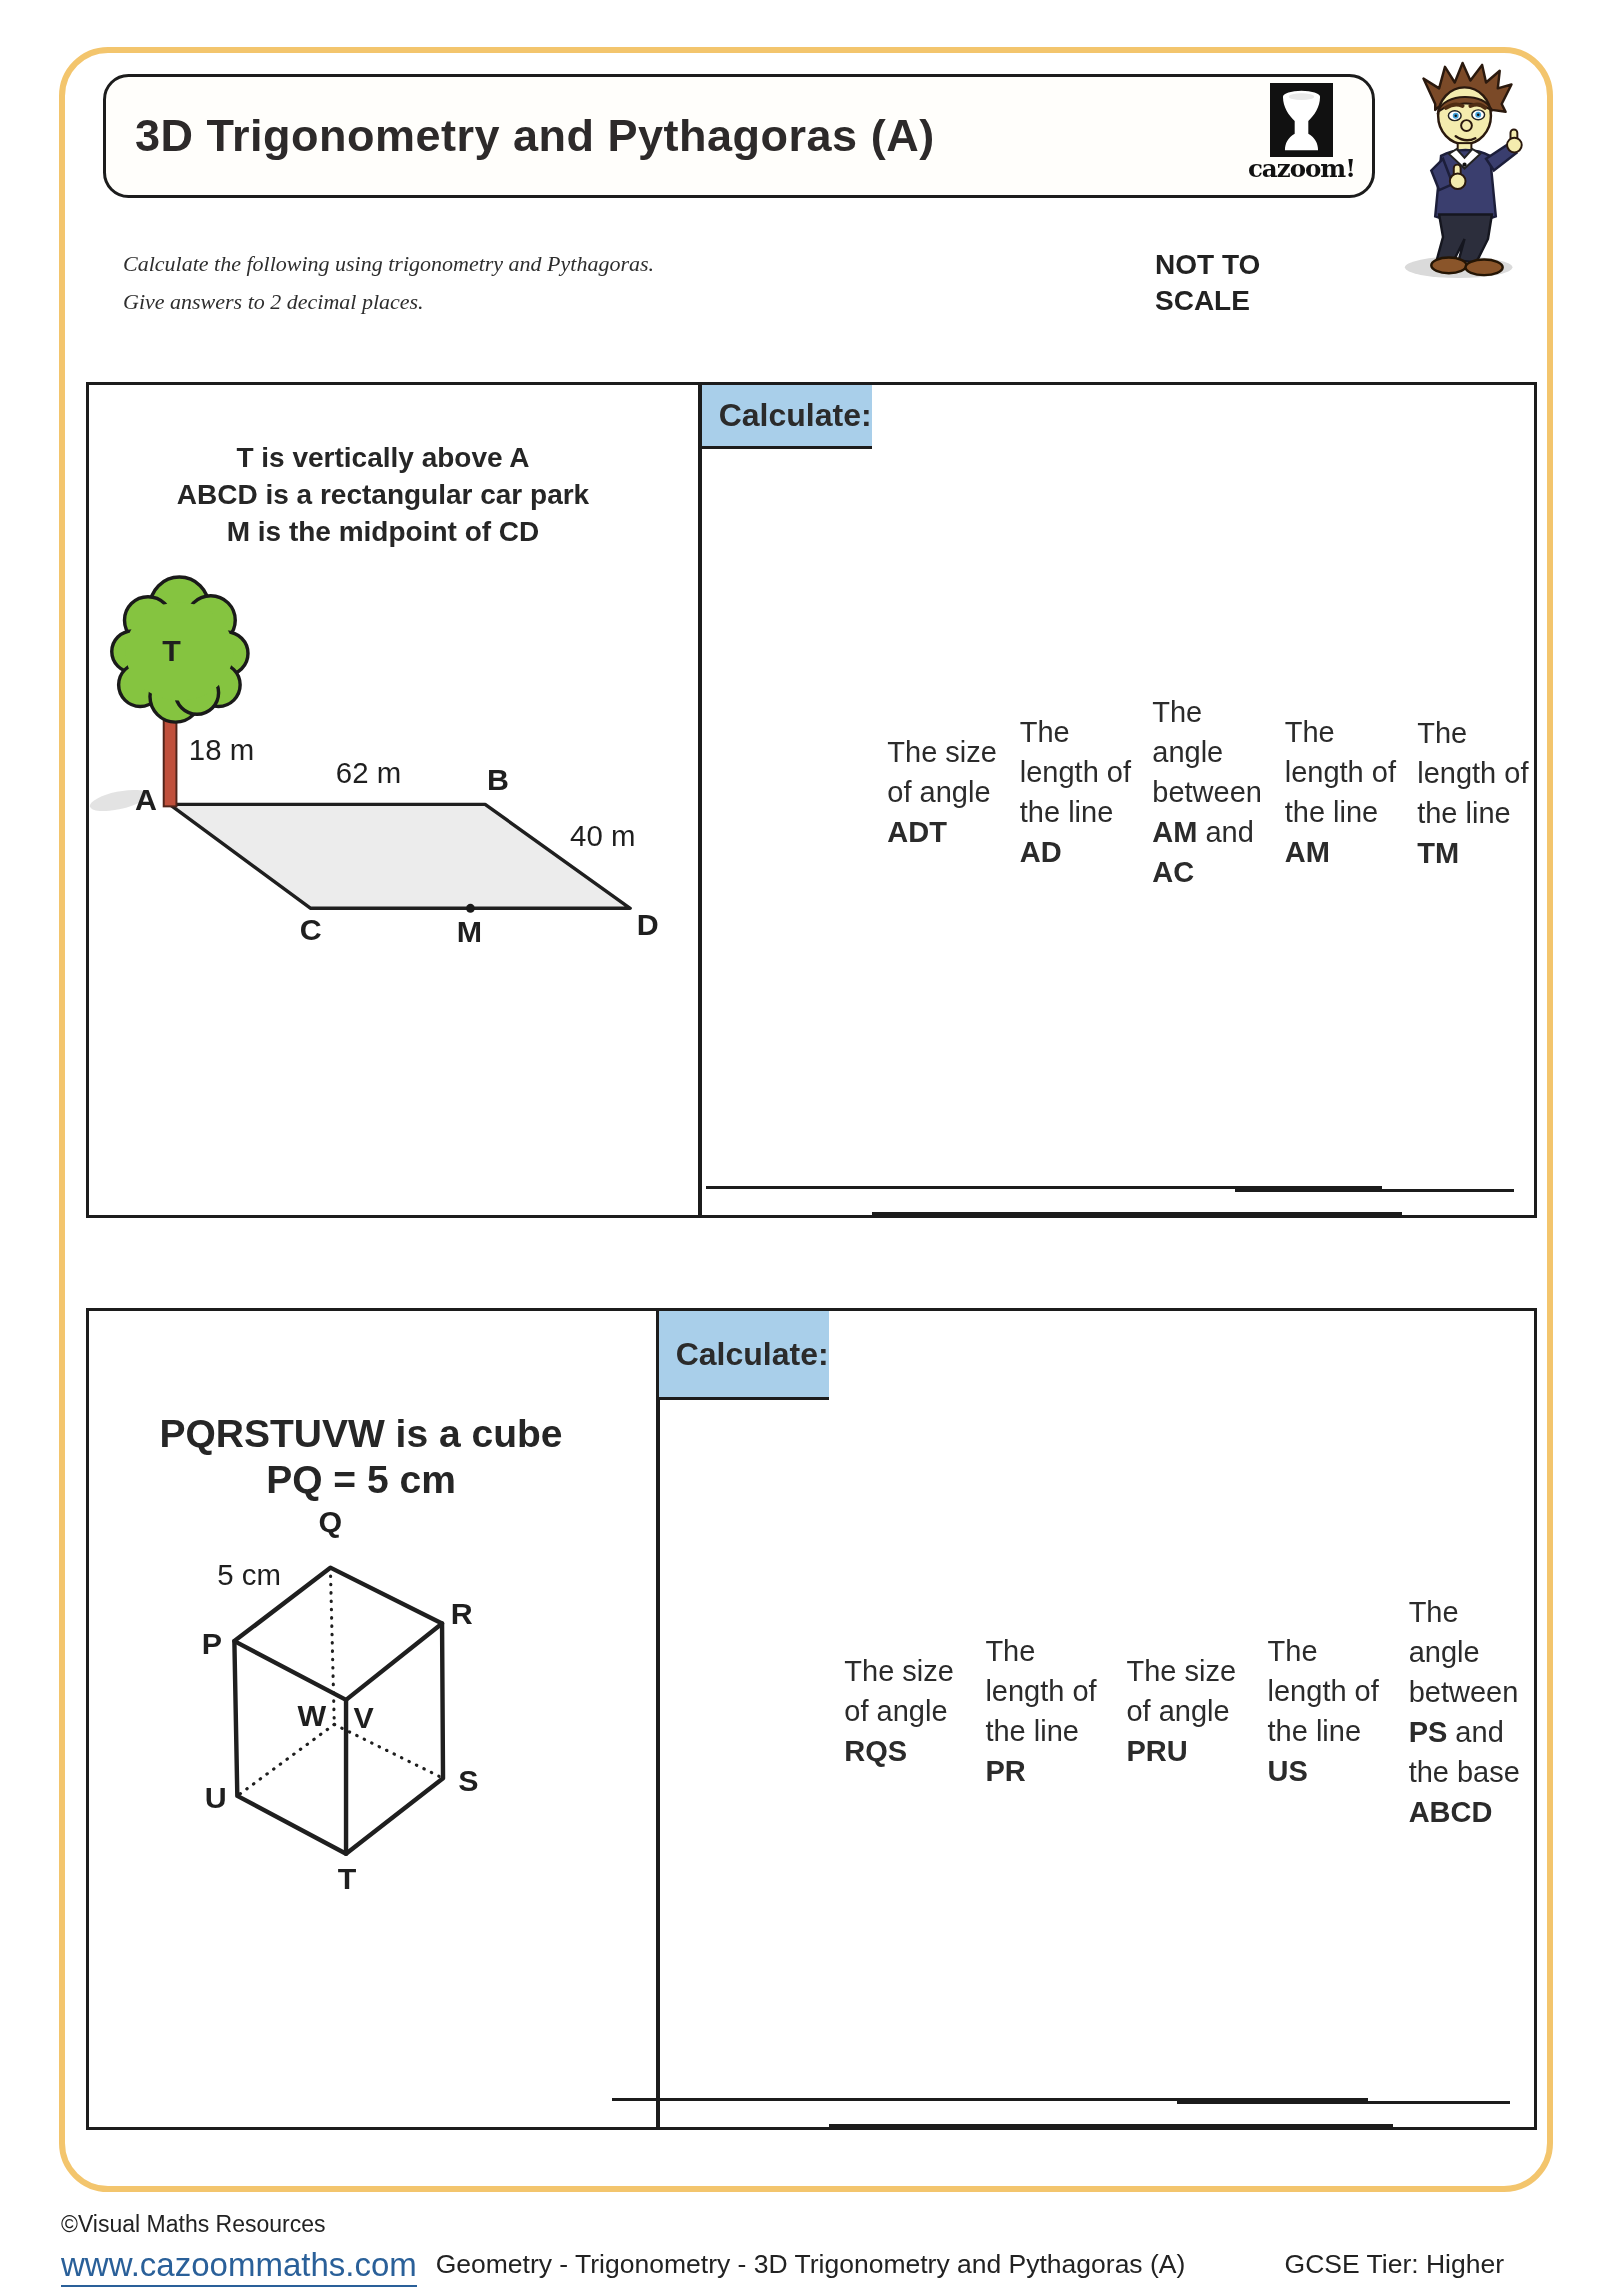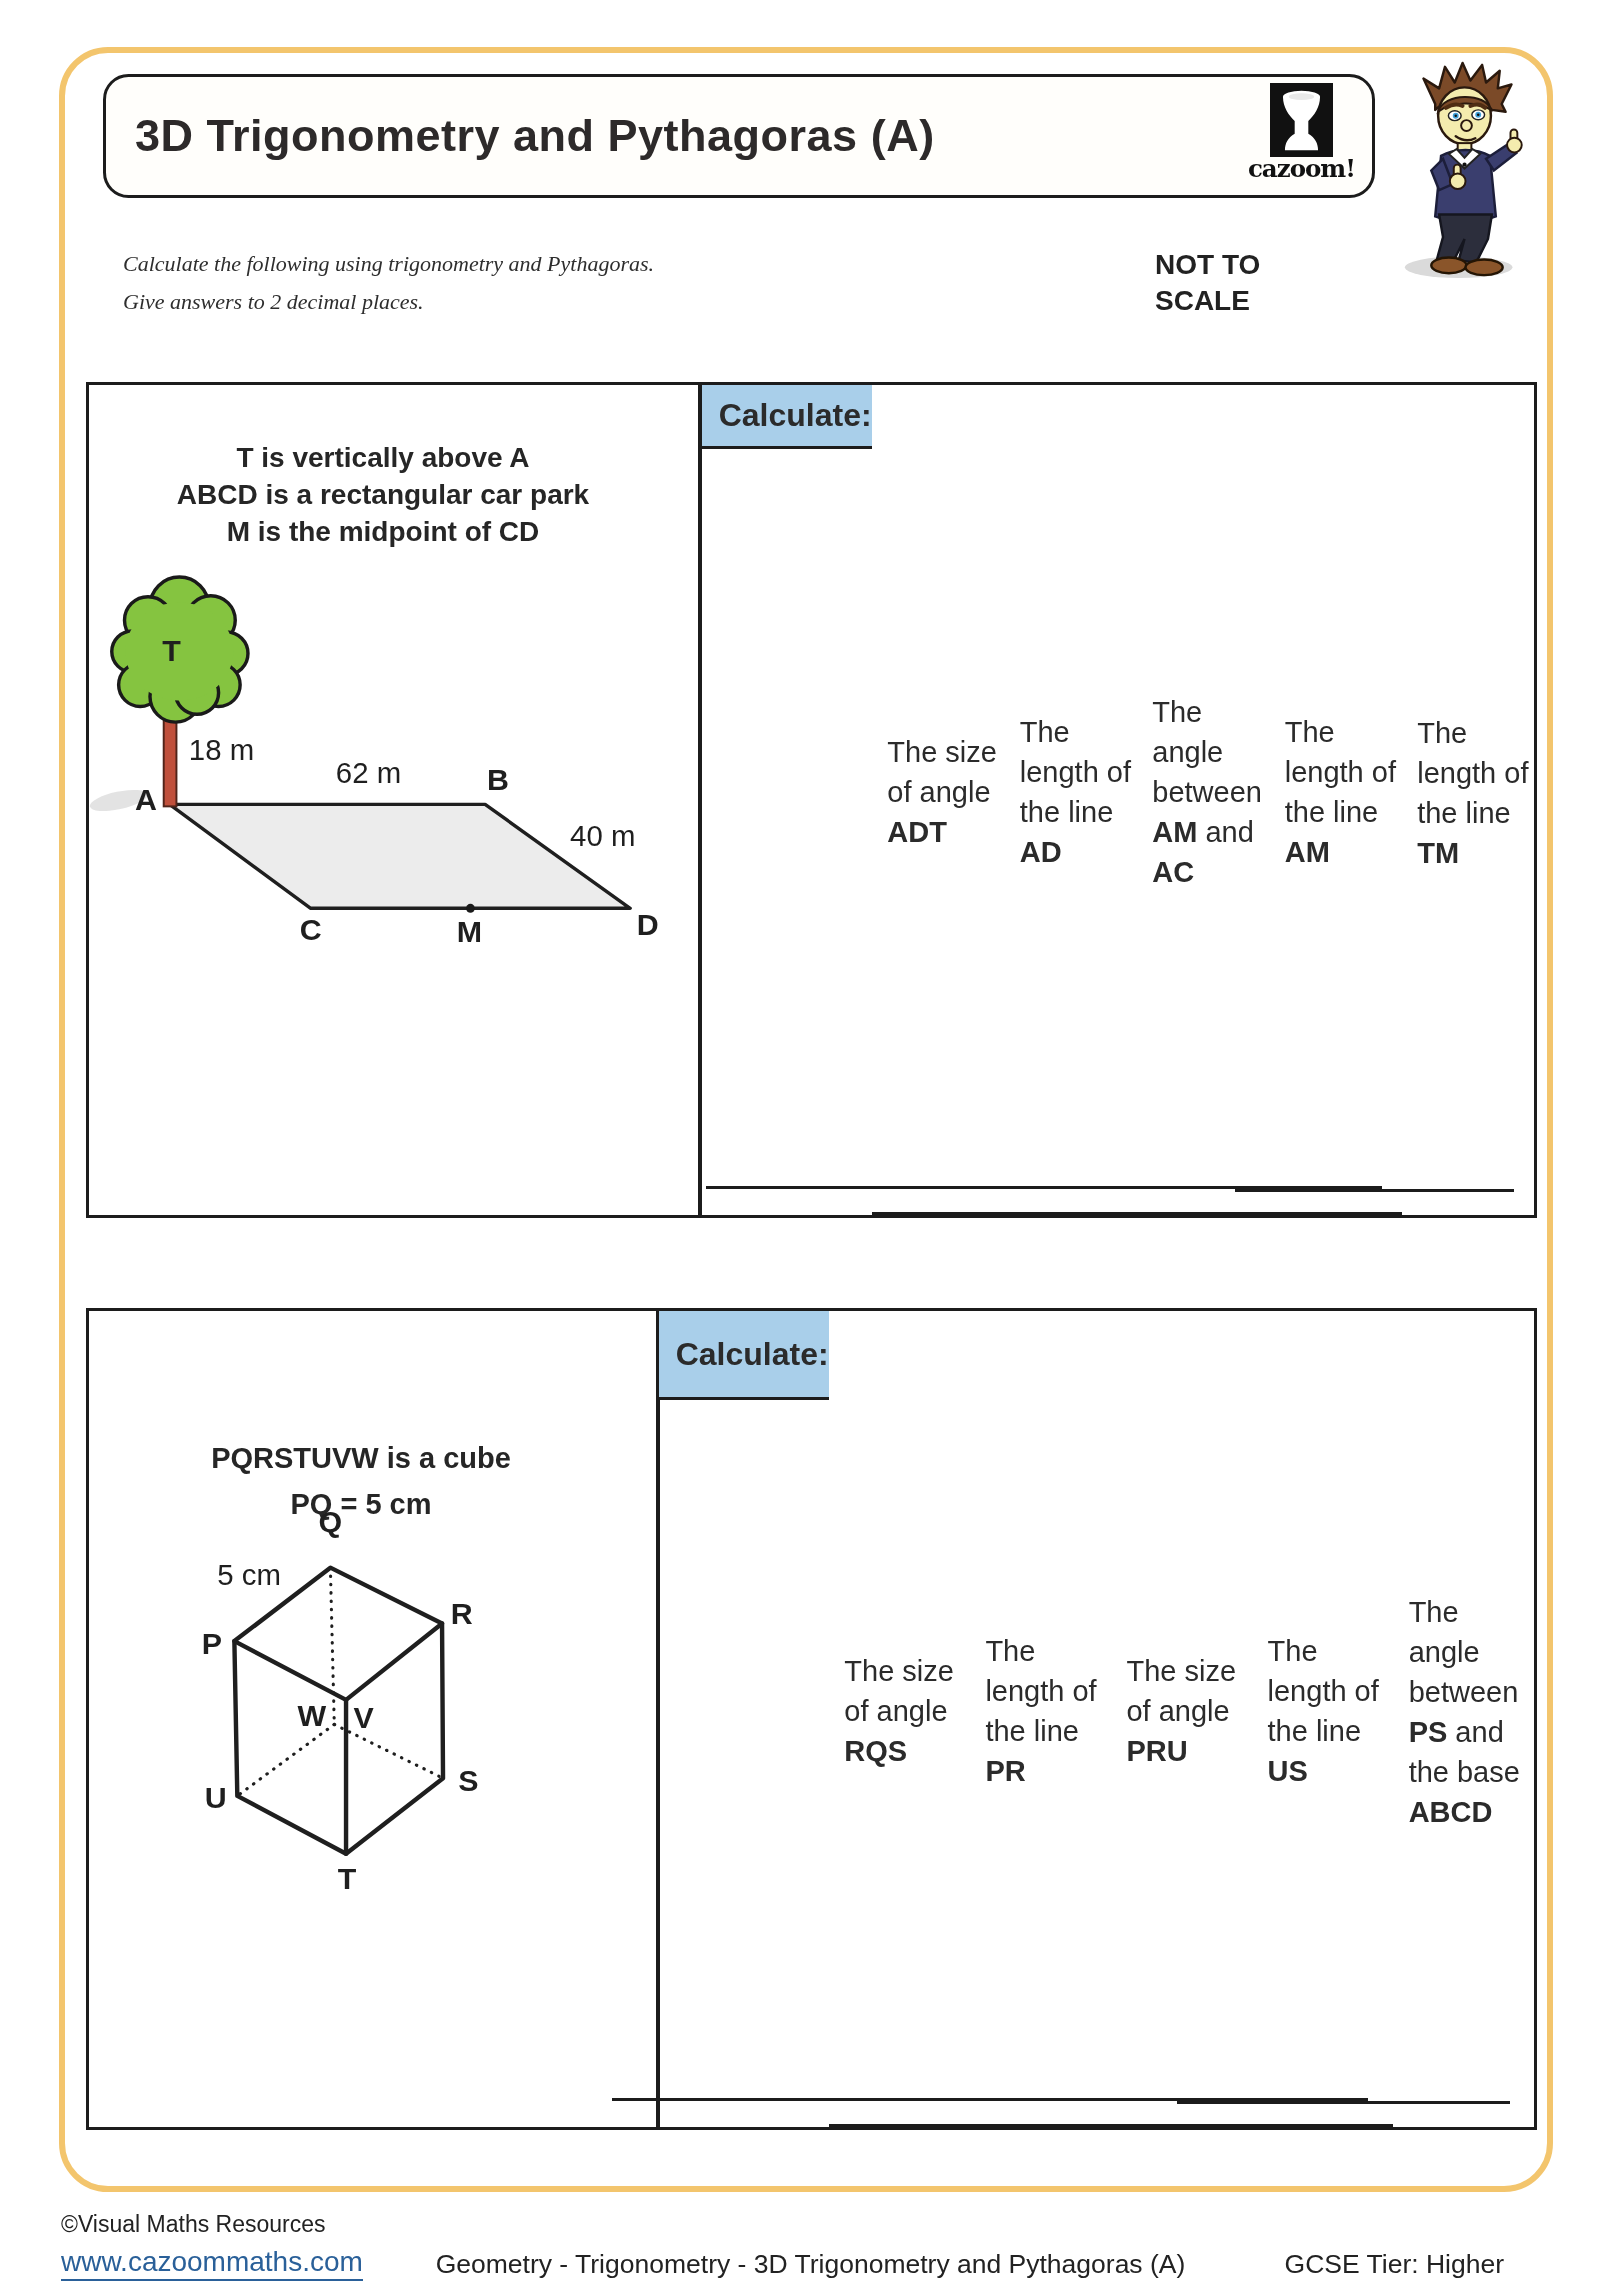--- a/index.html
+++ b/index.html
@@ -40,28 +40,28 @@
   .qrow{position:relative;flex:1;border-bottom:3.9px solid #1c1c1c;display:flex;
         align-items:center;padding-left:15.7px;}
   .qrow:last-child{border-bottom:none;}
   .qtext{font-size:29px;color:#2b2b2b;line-height:40px;transform:translateY(-6.9px);max-width:470px;}
   .seg-bold{font-weight:bold;}
   .answer-line{position:absolute;height:2.9px;background:#1c1c1c;}
   .box1 .answer-line{right:19.6px;bottom:23.5px;width:279px;}
   .box2 .answer-line{right:24.5px;bottom:23.5px;width:333px;}
   .desc{position:absolute;text-align:center;font-weight:bold;color:#262626;}
   .desc1{left:0;top:54px;width:588px;font-size:28px;line-height:37px;}
-  .desc2{left:0;top:124px;width:544px;font-size:29px;line-height:46px;}
+  .desc2{left:0;top:100px;width:544px;font-size:39px;line-height:46px;}
   .diagram{position:absolute;left:0;top:0;}
   .diagram text{font-family:"Liberation Sans",sans-serif;fill:#1f1f1f;}
   .vlabel{font-size:31px;font-weight:bold;}
   .dlabel{font-size:30px;}
   
   .f-copy{position:absolute;left:61px;top:2211px;font-size:23px;color:#222;}
-  .f-link{position:absolute;left:61px;top:2246px;font-size:28px;color:#2a6099;
+  .f-link{position:absolute;left:61px;top:2246px;font-size:33px;color:#2a6099;
           text-decoration:none;border-bottom:2.9px solid #2a6099;padding-bottom:1px;}
   .f-center{position:absolute;left:0;right:0;top:2249px;text-align:center;font-size:26.5px;color:#222;}
   .f-right{position:absolute;right:117px;top:2249px;font-size:26.5px;color:#222;}
 </style>
 </head>
 <body>
 
 <div class="page">
 
   <div class="frame"></div>

